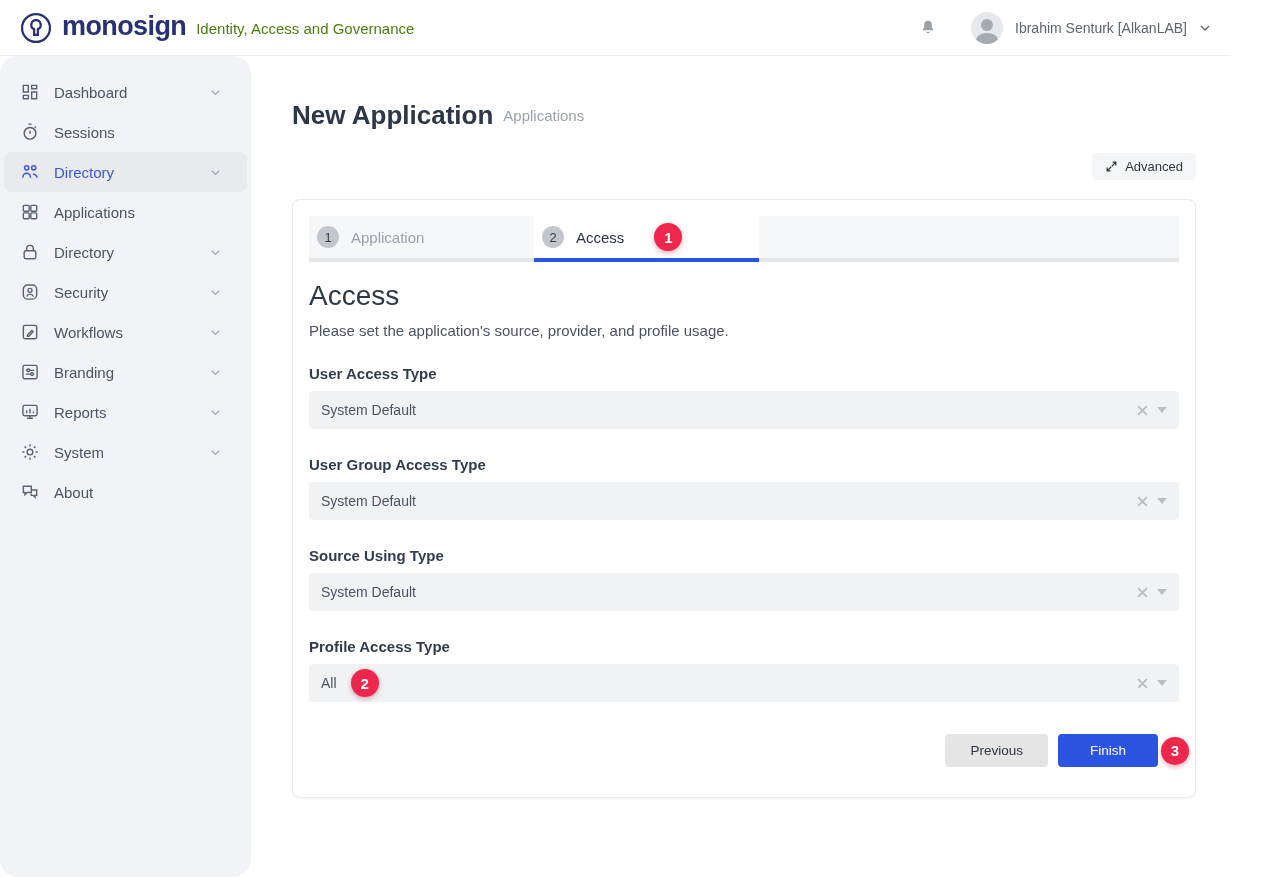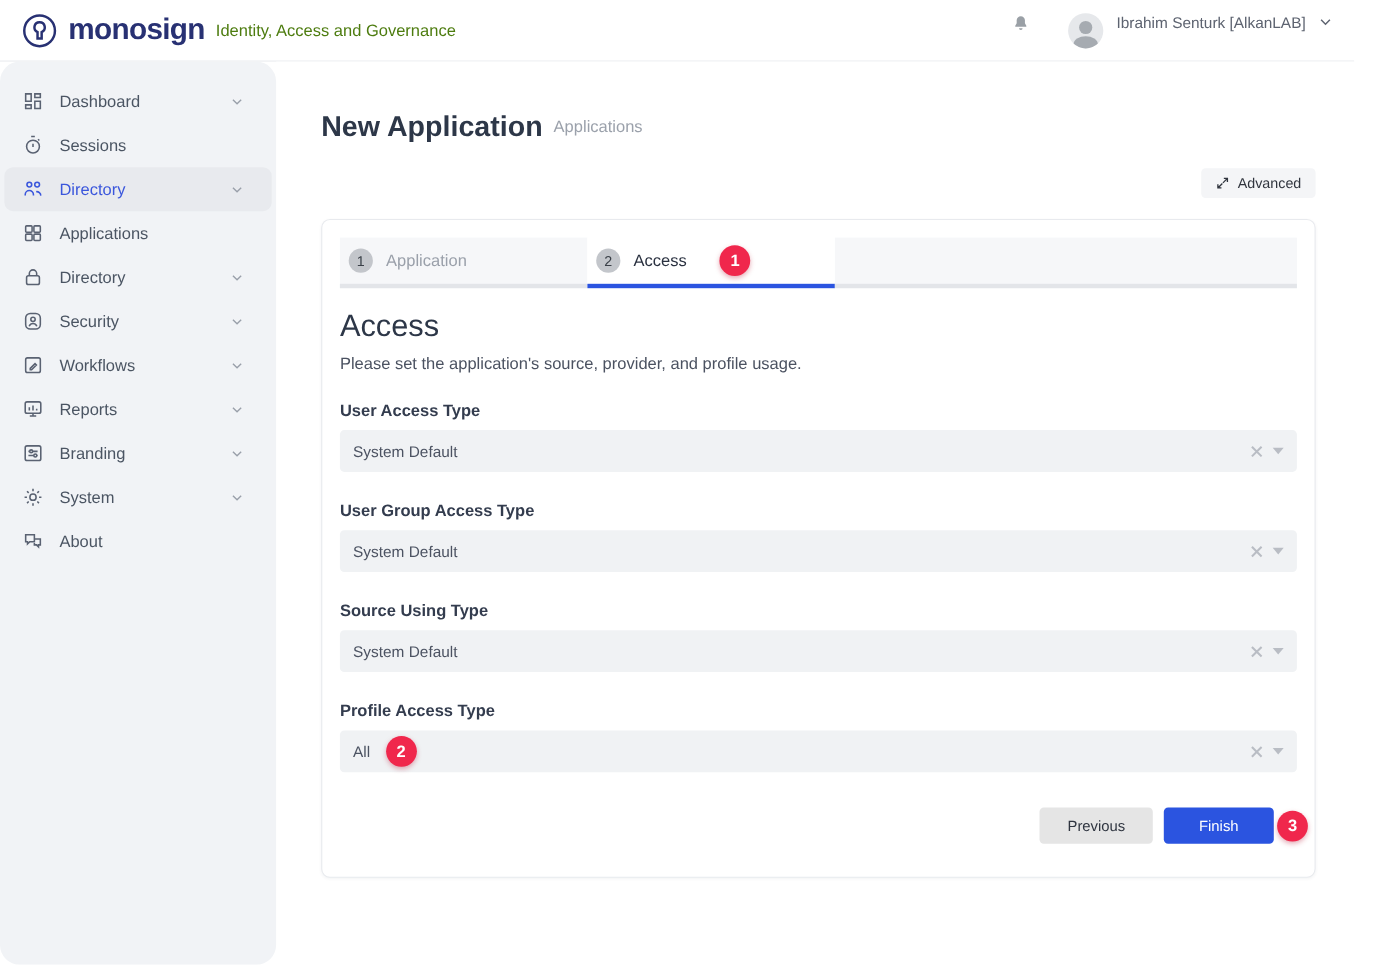--- a/index.html
+++ b/index.html
@@ -13,21 +13,21 @@
   
   .header {
     height:56px; flex:0 0 56px; background:#fff;
     border-bottom:1px solid #eaecef;
     display:flex; align-items:center; padding:0 18px;
   }
   .brand { display:flex; align-items:center; gap:8px; }
   .brand-icon { color:#283173; display:flex; }
   .brand-word { font-size:27px; font-weight:700; color:#283173; letter-spacing:-0.6px; margin-top:-3px; }
   .tagline { font-size:15px; color:#4d7c0f; margin-left:10px; margin-top:2px; }
-  .header-right { margin-left:auto; display:flex; }
+  .header-right { margin-left:auto; display:flex; align-items:center; }
   .bell { color:#9aa0a6; margin-right:34px; display:flex; cursor:pointer; }
   .avatar {
     width:32px; height:32px; border-radius:50%; background:#e6e8eb;
     overflow:hidden; position:relative; margin-right:12px; flex:0 0 32px;
   }
   .avatar .head { position:absolute; left:10px; top:7px; width:12px; height:12px; border-radius:50%; background:#a6abb1; }
   .avatar .body { position:absolute; left:5px; top:21px; width:22px; height:14px; border-radius:50%; background:#a6abb1; }
   .user-name { font-size:14px; color:#5d6370; }
   .header-caret { color:#5d6370; margin-left:10px; display:flex; cursor:pointer; }
 
@@ -263,42 +263,42 @@
         <span class="s-caret">
           <svg width="15" height="15" viewBox="0 0 24 24" fill="none" stroke="currentColor" stroke-width="2">
               <path d="M6 9l6 6 6-6"></path>
             </svg>
           </span>
       </div>
 
       <div class="side-item">
         <span class="s-icon">
           <svg width="20" height="20" viewBox="0 0 24 24" fill="none" stroke="currentColor" stroke-width="1.7">
-            <rect x="3.5" y="4" width="17" height="12.5" rx="2"></rect>
-            <path d="M8 13.5v-3.5M12 13.5V8M16 13.5v-2M12 16.5v3M8.5 19.5h7"></path>
-          </svg>
-          </span>
-        <span class="s-label">Reports</span>
-        <span class="s-caret">
-          <svg width="15" height="15" viewBox="0 0 24 24" fill="none" stroke="currentColor" stroke-width="2">
-              <path d="M6 9l6 6 6-6"></path>
-            </svg>
-          </span>
-      </div>
-
-      <div class="side-item">
-        <span class="s-icon">
-          <svg width="20" height="20" viewBox="0 0 24 24" fill="none" stroke="currentColor" stroke-width="1.7">
             <rect x="3.5" y="4" width="17" height="16" rx="2"></rect>
             <path d="M7 10h10M7 14.5h10"></path>
               <circle cx="10" cy="10" r="1.6" fill="#f1f3f6"></circle>
               <circle cx="14.5" cy="14.5" r="1.6" fill="#f1f3f6"></circle>
           </svg>
           </span>
         <span class="s-label">Branding</span>
+        <span class="s-caret">
+          <svg width="15" height="15" viewBox="0 0 24 24" fill="none" stroke="currentColor" stroke-width="2">
+              <path d="M6 9l6 6 6-6"></path>
+            </svg>
+          </span>
+      </div>
+
+      <div class="side-item">
+        <span class="s-icon">
+          <svg width="20" height="20" viewBox="0 0 24 24" fill="none" stroke="currentColor" stroke-width="1.7">
+            <rect x="3.5" y="4" width="17" height="12.5" rx="2"></rect>
+            <path d="M8 13.5v-3.5M12 13.5V8M16 13.5v-2M12 16.5v3M8.5 19.5h7"></path>
+          </svg>
+          </span>
+        <span class="s-label">Reports</span>
         <span class="s-caret">
           <svg width="15" height="15" viewBox="0 0 24 24" fill="none" stroke="currentColor" stroke-width="2">
               <path d="M6 9l6 6 6-6"></path>
             </svg>
           </span>
       </div>
 
       <div class="side-item">
         <span class="s-icon">
           <svg width="20" height="20" viewBox="0 0 24 24" fill="none" stroke="currentColor" stroke-width="1.7">

